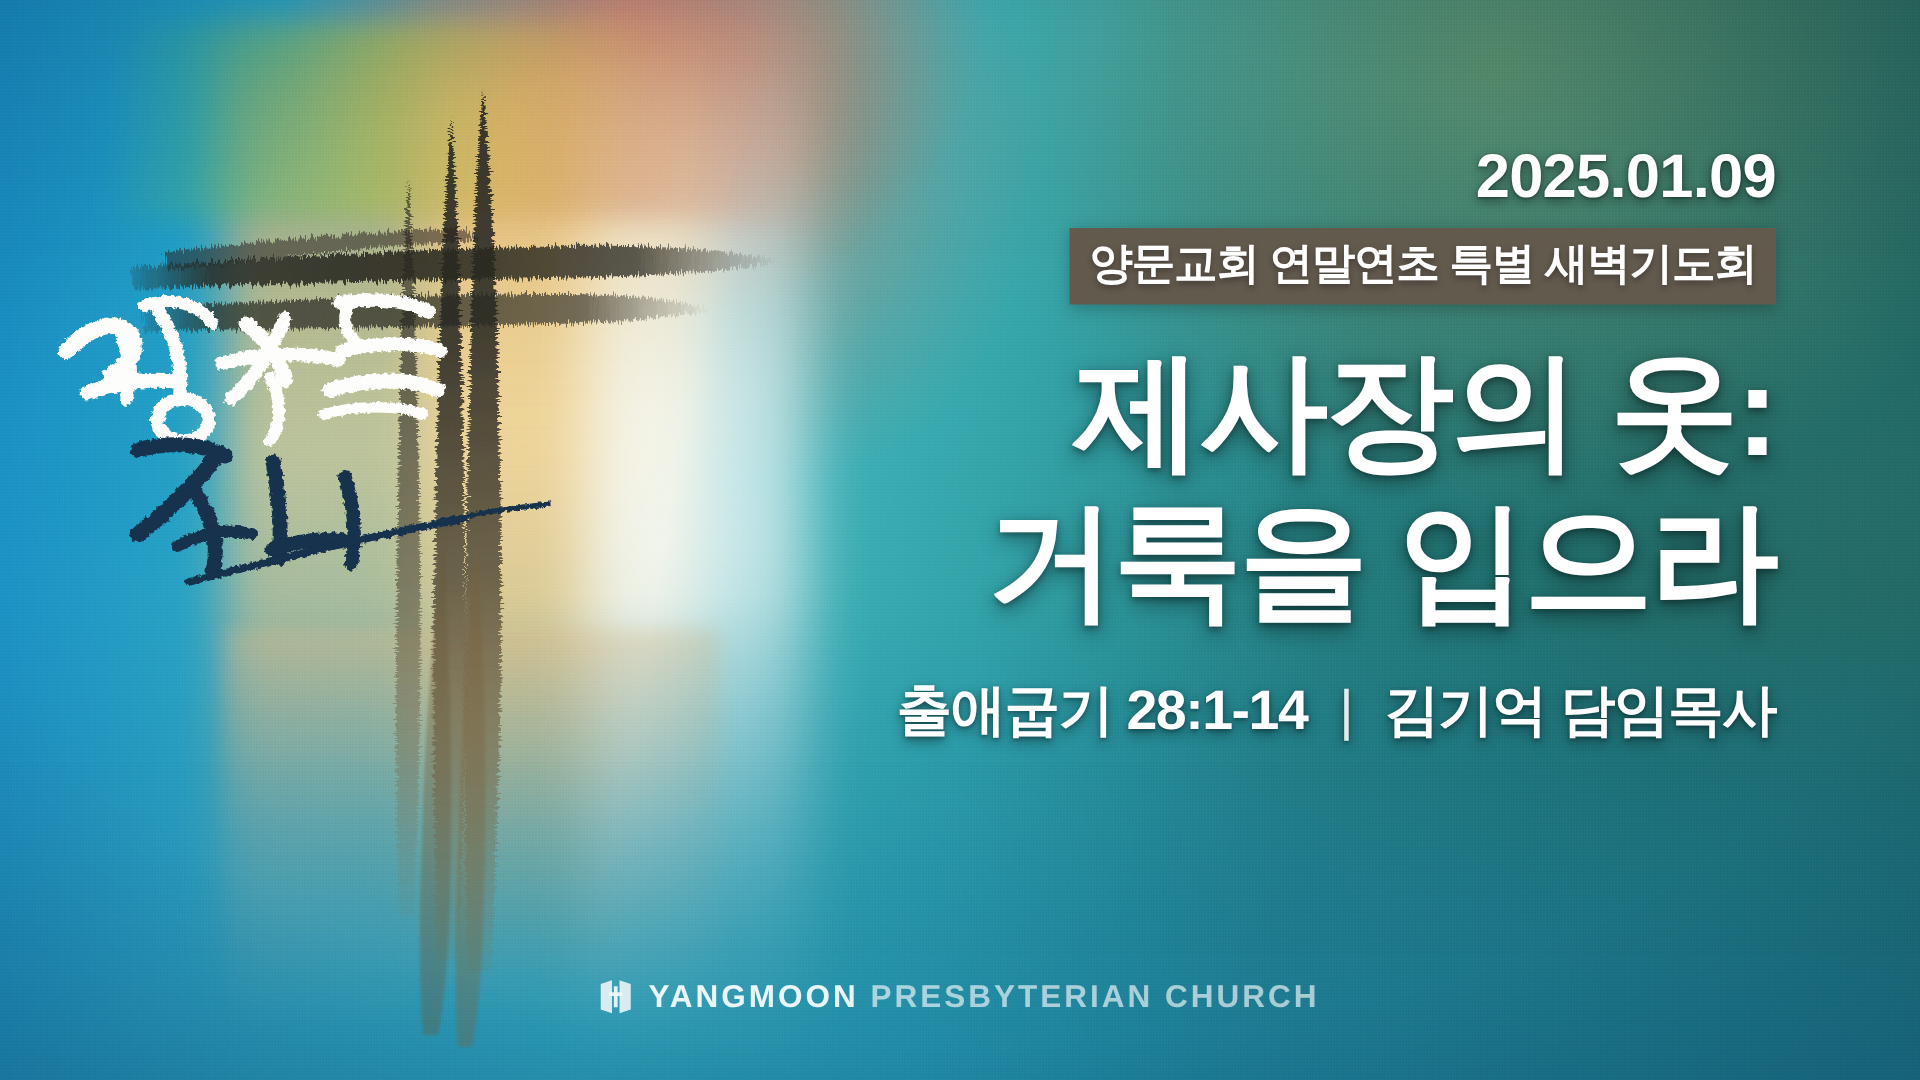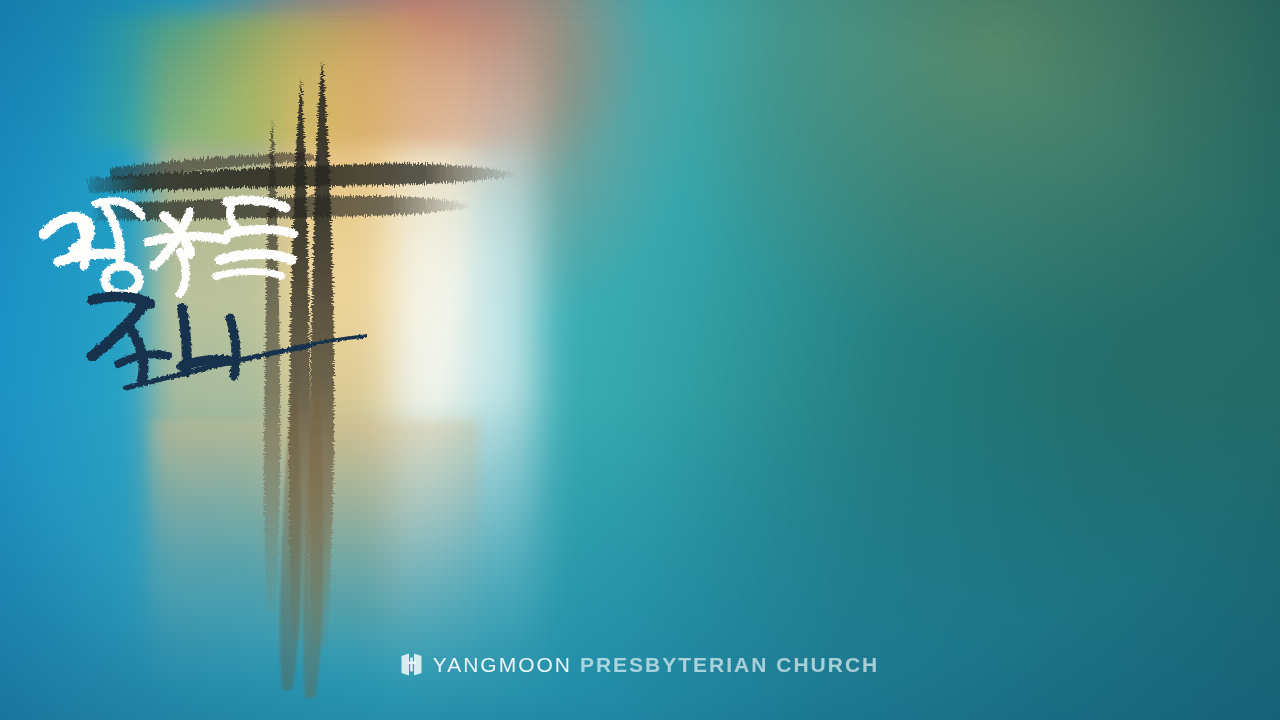--- a/index.html
+++ b/index.html
@@ -200,21 +200,21 @@
     justify-content: center;
     gap: 11px;
   }
   .logo-mark { width: 21px; height: 23px; display: block; opacity: .92; }
   .footer-text {
     font-size: 21px;
     letter-spacing: 2.0px;
     line-height: 1;
     white-space: nowrap;
   }
-  .footer-bold { color: rgba(255,255,255,0.90); font-weight: normal; }
+  .footer-bold { color: rgba(255,255,255,0.90); font-weight: bold; }
   .footer-light { color: rgba(255,255,255,0.62); font-weight: bold; }
 </style>
 </head>
 <body>
 
 <div id="stage">
 
   <div class="bg-layer bg-base"></div>
   <div class="bg-layer bg-leftblue"></div>
   <div class="bg-layer bg-warm-top"></div>
@@ -317,20 +317,40 @@
 
       <path d="M152 158 C 156 180, 158 202, 156 222" stroke-width="10"></path>
       <path d="M152 216 C 170 210, 190 208, 206 212" stroke-width="10"></path>
       <path d="M200 168 C 206 188, 208 208, 204 226" stroke-width="9"></path>
 
       <path d="M96 238 C 150 224, 220 206, 280 196" stroke-width="5"></path>
       <path d="M262 198 C 290 192, 316 188, 336 186" stroke-width="3.5"></path>
     </g>
   </svg>
 
+  <div class="right-col">
+
+    <div class="date-line">2025.01.09</div>
+
+    <div class="banner-row">
+      <span class="banner-badge">양문교회 연말연초 특별 새벽기도회</span>
+    </div>
+
+    <div class="title-block">
+      <div class="title-line">제사장의 옷:</div>
+      <div class="title-line">거룩을 입으라</div>
+    </div>
+
+    <div class="meta-row">
+      <span>출애굽기 28:1-14</span>
+      <span class="meta-sep">|</span>
+      <span>김기억 담임목사</span>
+    </div>
+
+  </div>
 
   <div class="footer">
     <svg class="logo-mark" viewBox="0 0 42 46" aria-hidden="true">
       <path d="M1 6 L16 1 L16 45 L1 40 Z" fill="#ffffff" opacity="0.88"></path>
       <path d="M41 6 L26 1 L26 45 L41 40 Z" fill="#ffffff" opacity="0.88"></path>
       <rect x="18.5" y="9" width="5" height="28" fill="#ffffff" opacity="0.95"></rect>
       <rect x="12" y="17" width="18" height="5" fill="#ffffff" opacity="0.95"></rect>
     </svg>
     <div class="footer-text">
       <span class="footer-bold">YANGMOON</span><span class="footer-light">&nbsp;</span><span class="footer-light">PRESBYTERIAN CHURCH</span>

